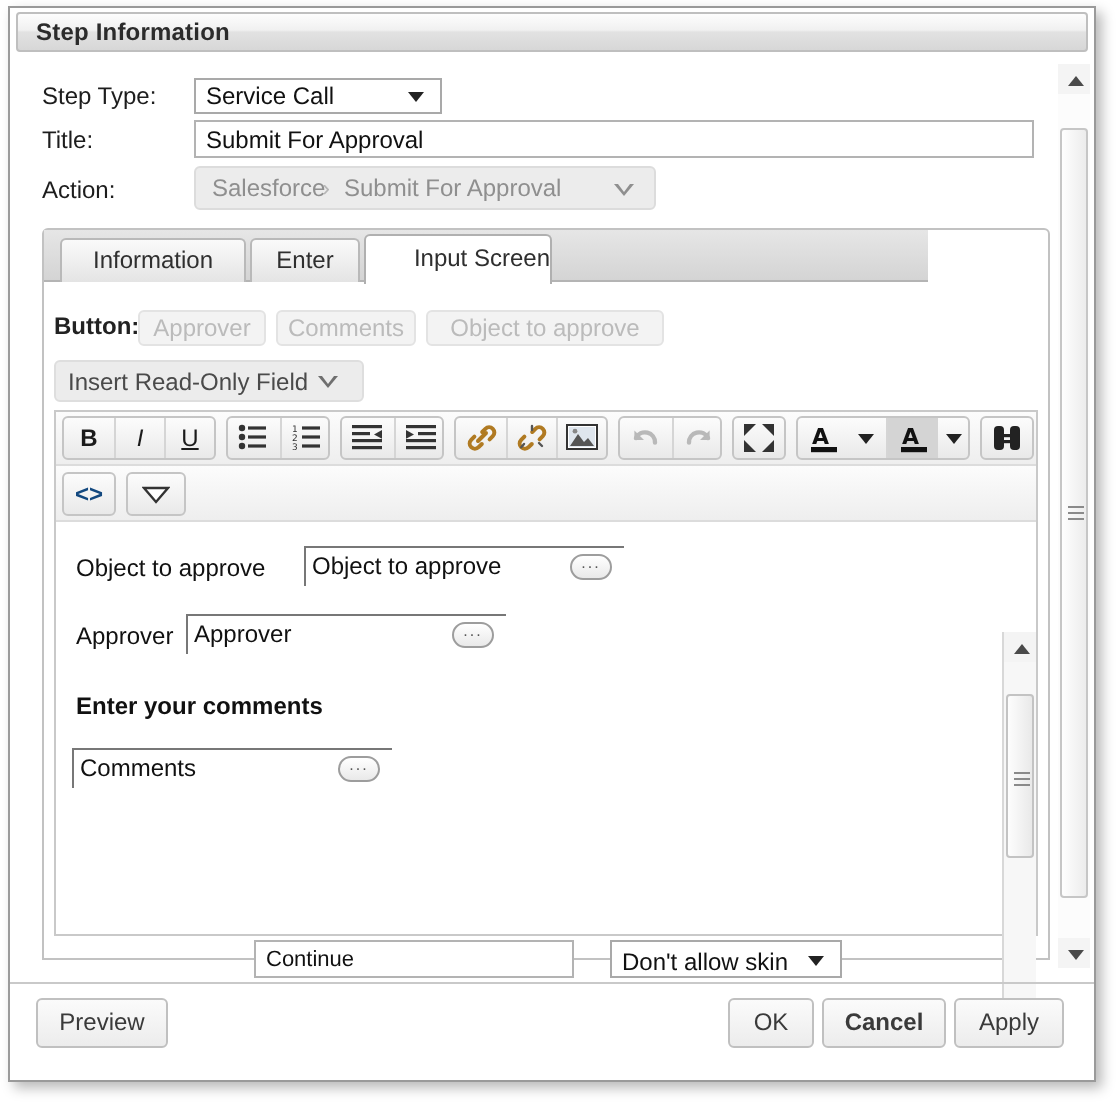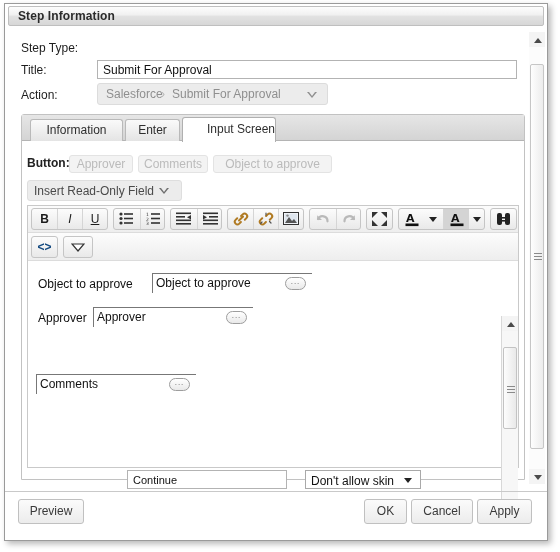--- a/index.html
+++ b/index.html
@@ -99,21 +99,21 @@
   .tabpanel {
     position: absolute; left: 16px; top: 110px;
     width: 504px; height: 366px;
     border: 1px solid #c2c2c2;
     border-radius: 3px 3px 0 0;
     background: #ffffff;
     box-sizing: border-box;
   }
   .tabstrip {
     position: absolute; left: 0; top: 0;
-    width: 502px; height: 26px;
+    width: 442px; height: 26px;
     background: linear-gradient(to bottom,#e6e6e6,#d4d4d4);
     border-bottom: 1px solid #b4b4b4;
     box-sizing: border-box;
   }
   .tab {
     position: absolute; top: 4px; height: 22px;
     background: linear-gradient(to bottom,#fafafa,#e4e4e4);
     border: 1px solid #b9b9b9;
     border-bottom: none;
     border-radius: 3px 3px 0 0;
@@ -338,20 +338,24 @@
 </head>
 <body>
 
 <div class="dialog">
 
   <div class="titlebar">
     <span class="titlebar-text">Step Information</span>
   </div>
 
   <span class="row-label" style="left:16px; top:37px;">Step Type:</span>
+  <div class="sel-steptype">
+    <span class="val">Service Call</span>
+    <span class="caret-down" style="right:8px; top:6px;"></span>
+  </div>
 
   <span class="row-label" style="left:16px; top:59px;">Title:</span>
   <div class="inp-title">
     <span class="val">Submit For Approval</span>
   </div>
 
   <span class="row-label" style="left:16px; top:84px;text-align:center;">Action:</span>
   <div class="action-box">
     <span class="part" style="left:8px;">Salesforce</span>
     <span class="part action-sep" style="left:63px;">›</span>
@@ -558,20 +562,21 @@
           <span class="fv">Object to approve</span>
           <span class="ellip" style="right:6px; top:3px;">...</span>
         </div>
 
         <span class="fld-label" style="left:10px; top:50px;">Approver</span>
         <div class="fld" style="left:65px; top:46px; width:160px;">
           <span class="fv">Approver</span>
           <span class="ellip" style="right:6px; top:3px;">...</span>
         </div>
 
+        <span class="fld-label" style="left:10px; top:85px; font-weight:bold;">Enter your comments</span>
 
         <div class="fld" style="left:8px; top:113px; width:160px;">
           <span class="fv">Comments</span>
           <span class="ellip" style="right:6px; top:3px;">...</span>
         </div>
 
       </div>
 
       <div class="iscroll">
         <div class="arw up" style="top:0;">
@@ -619,20 +624,20 @@
       </div>
   </div>
 
   <div class="footer-sep"></div>
   <div class="btn" style="left:13px; top:495px; width:66px;">
     <span>Preview</span>
   </div>
   <div class="btn" style="left:359px; top:495px; width:43px;">
     <span>OK</span>
   </div>
-  <div class="btn" style="left:406px; top:495px; width:62px;">
+  <div class="btn" style="left:406px; top:495px; width:62px;font-weight:bold;">
     <span>Cancel</span>
   </div>
   <div class="btn" style="left:472px; top:495px; width:55px;">
     <span>Apply</span>
   </div>
 
 </div>
 
 </body></html>

